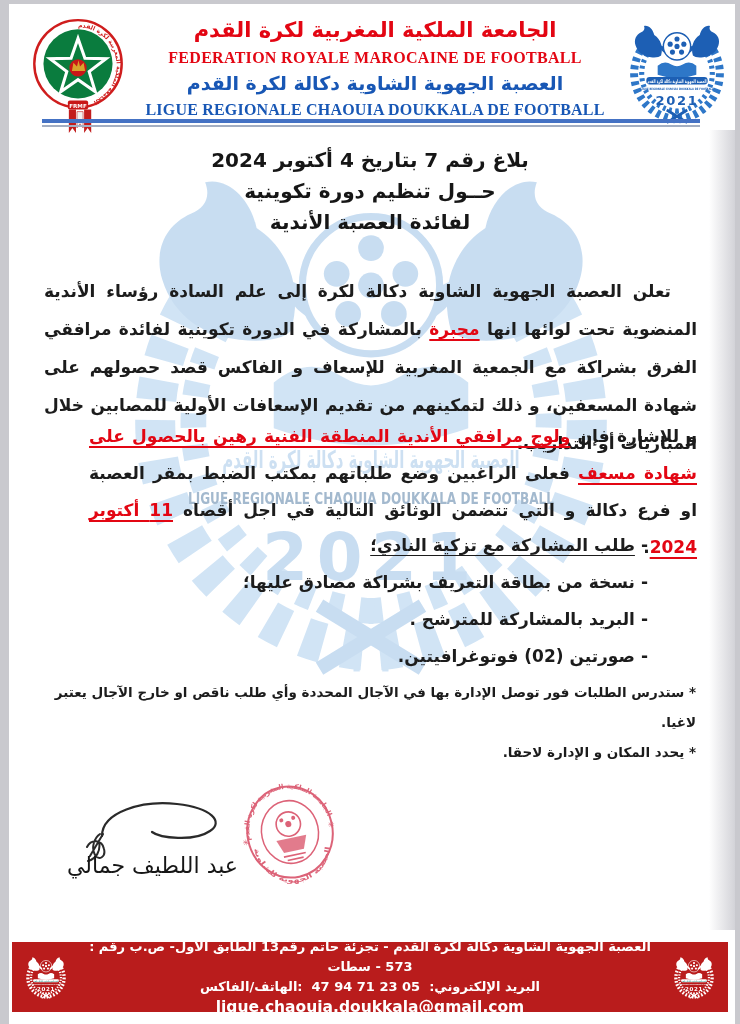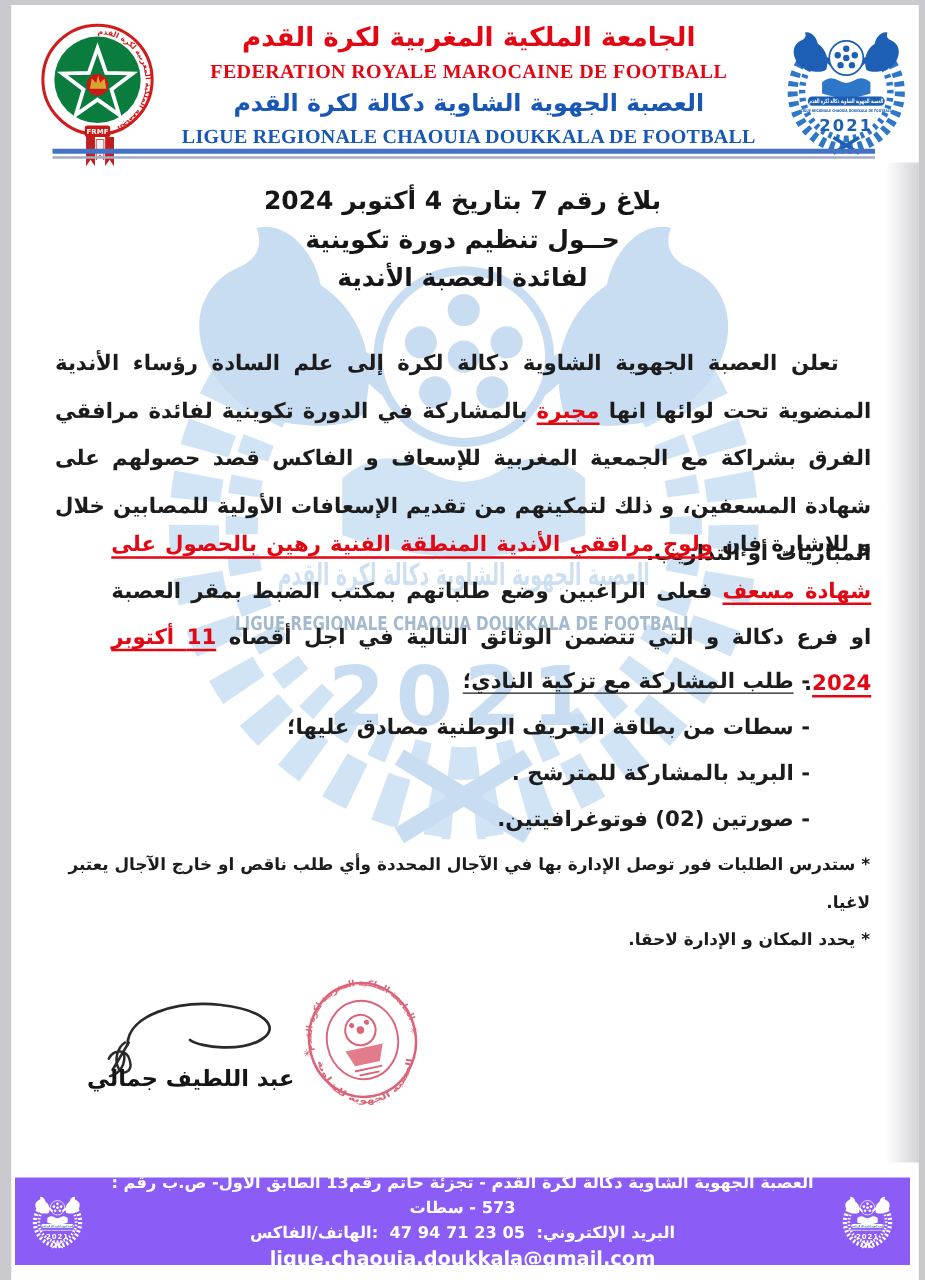--- a/index.html
+++ b/index.html
@@ -34,29 +34,29 @@
            font-size:17px;font-weight:700;color:#1c1c1c;line-height:37px;}
   .bullet .u{text-decoration:underline;text-underline-offset:4px;text-decoration-thickness:1.4px;}
   .bullet .dash{margin-left:6px;}
   .notes{left:40px;right:44px;top:677px;direction:rtl;text-align:right;
          font-size:13.5px;font-weight:700;color:#1c1c1c;line-height:30px;}
 
   
   .sig-title{left:58px;top:771px;width:195px;text-align:center;direction:rtl;
              font-size:17.5px;font-weight:700;color:#161616;}
   .sig-name{left:50px;top:853px;width:205px;text-align:center;direction:rtl;
-            font-size:18px;font-weight:700;color:#161616;}
+            font-size:22px;font-weight:400;color:#161616;}
   .sig-svg{left:72px;top:794px;}
   .stamp{left:224px;top:762px;transform:rotate(-12deg);opacity:.9;}
 
   .right-shadow{right:5px;top:130px;width:26px;height:800px;
      background:linear-gradient(to right, rgba(208,208,213,0), rgba(203,203,209,.85));}
 
   
-  .footer-band{left:12px;right:12px;top:942px;height:70px;background:#8b5cf6;
+  .footer-band{left:12px;right:12px;top:942px;height:70px;background:#b91c1c;
                display:flex;align-items:center;color:#fff;}
   .footer-logo{flex:0 0 auto;margin:0 10px;}
   .footer-center{flex:1 1 auto;text-align:center;}
   .f-line1{direction:rtl;font-size:13px;font-weight:700;line-height:20px;}
   .f-line2{direction:ltr;font-size:13px;font-weight:700;line-height:19px;
            display:flex;justify-content:center;gap:9px;align-items:baseline;}
   .f-email{direction:ltr;font-size:15.5px;font-weight:700;line-height:22px;
            text-decoration:underline;text-underline-offset:2px;}
   svg text{font-family:"DejaVu Sans",sans-serif;}
 </style>
@@ -141,21 +141,21 @@
     <div>حــول تنظيم دورة تكوينية</div>
     <div>لفائدة العصبة الأندية</div>
   </div>
 
   <div class="abs para para1"><span>تعلن العصبة الجهوية الشاوية دكالة لكرة إلى علم السادة رؤساء الأندية المنضوية تحت لوائها انها </span><span class="red-u">مجبرة</span><span> بالمشاركة في الدورة تكوينية لفائدة مرافقي الفرق بشراكة مع الجمعية المغربية للإسعاف و الفاكس قصد حصولهم على شهادة المسعفين، و ذلك لتمكينهم من تقديم الإسعافات الأولية للمصابين خلال المباريات أو التداريب.</span></div>
 
   <div class="abs para para2"><span>و للإشارة فإن </span><span class="red-u">ولوج مرافقي الأندية المنطقة الفنية رهين بالحصول على شهادة مسعف</span><span> فعلى الراغبين وضع طلباتهم بمكتب الضبط بمقر العصبة او فرع دكالة و التي تتضمن الوثائق التالية في اجل أقصاه </span><span class="red-u">11 أكتوبر 2024</span><span>.</span></div>
 
   <div class="abs bullets">
     <div class="bullet"><span class="dash">-</span><span class="u">طلب المشاركة مع تزكية النادي؛</span></div>
-    <div class="bullet"><span class="dash">-</span><span>سطات من بطاقة التعريف الوطنية مصادق عليها؛</span></div>
+    <div class="bullet"><span class="dash">-</span><span>نسخة من بطاقة التعريف بشراكة مصادق عليها؛</span></div>
     <div class="bullet"><span class="dash">-</span><span>البريد بالمشاركة للمترشح .</span></div>
     <div class="bullet"><span class="dash">-</span><span>صورتين (02) فوتوغرافيتين.</span></div>
   </div>
 
   <div class="abs notes">
     <div>* ستدرس الطلبات فور توصل الإدارة بها في الآجال المحددة وأي طلب ناقص او خارج الآجال يعتبر لاغيا.</div>
     <div>* يحدد المكان و الإدارة لاحقا.</div>
   </div>
 
   <svg class="abs sig-svg" width="165" height="68" viewBox="0 0 165 68">

